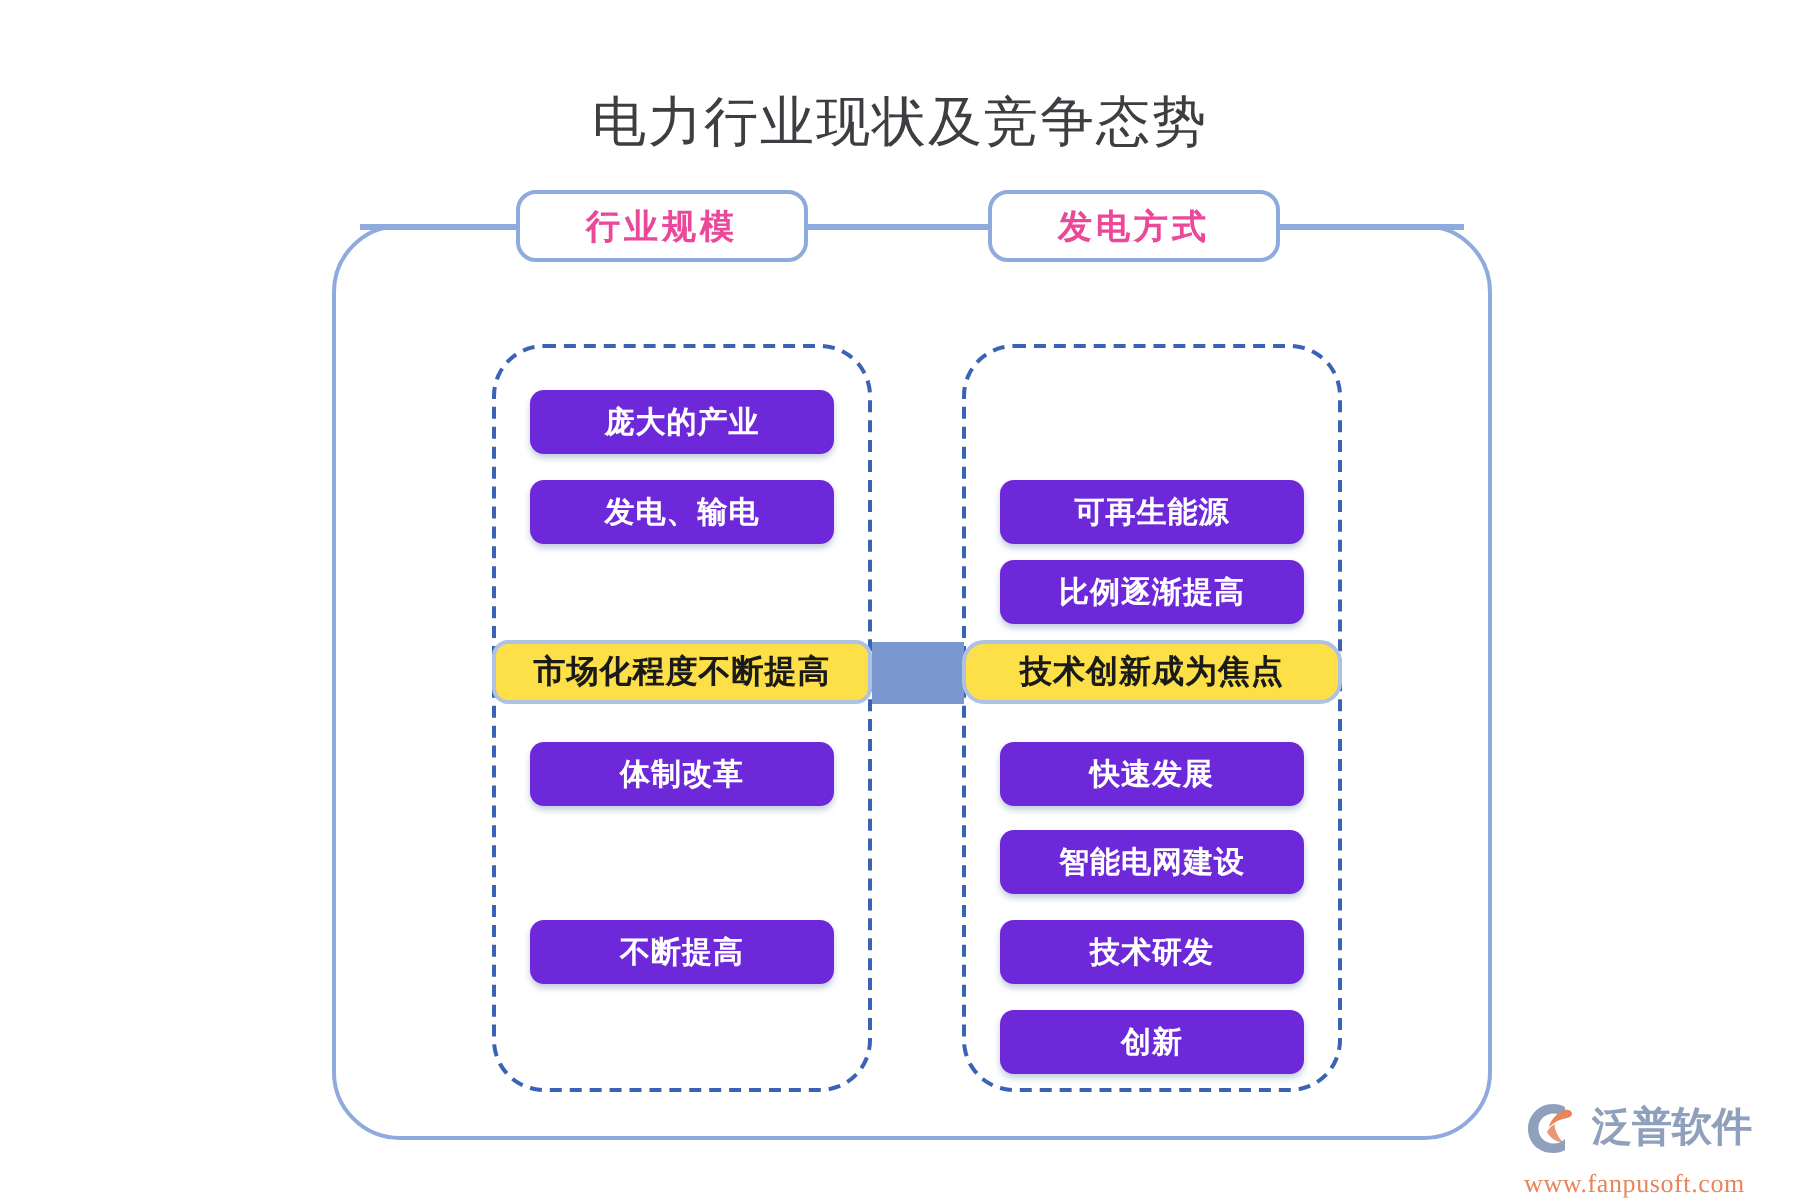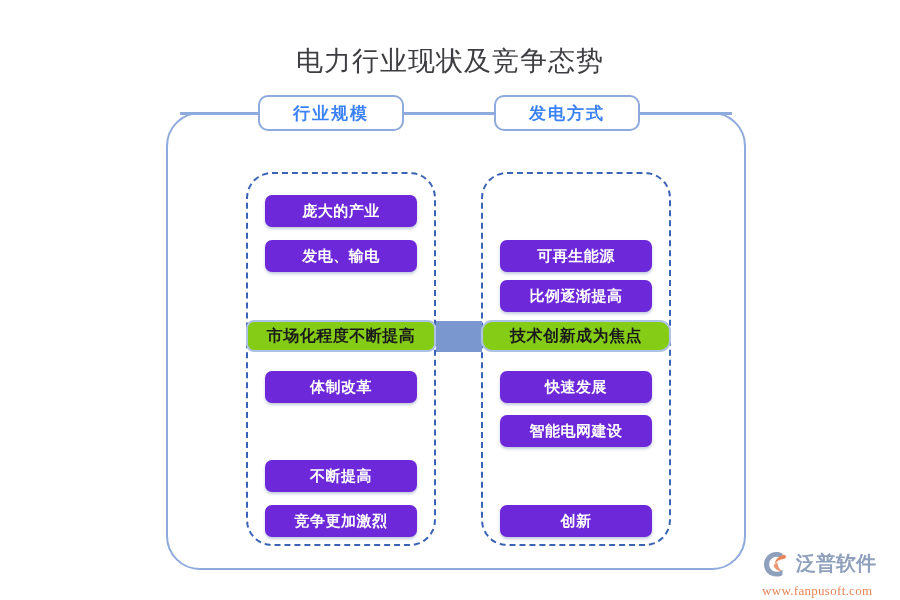--- a/index.html
+++ b/index.html
@@ -74,21 +74,21 @@
     height: 36px;
     background: #ffffff;
     border: 2px solid #8faadc;
     border-radius: 10px;
     display: flex;
     align-items: center;
     justify-content: center;
     font-family: "Liberation Serif", "DejaVu Serif", serif;
     font-size: 17px;
     font-weight: 700;
-    color: #3b82f6;
+    color: #ec4899;
     letter-spacing: 2px;
     white-space: nowrap;
     z-index: 4;
   }
   .header-box.hb-left  { left: 258px; width: 146px; }
   .header-box.hb-right { left: 494px; width: 146px; }
 
   
   .dashed-col {
     position: absolute;
@@ -122,21 +122,21 @@
     white-space: nowrap;
     z-index: 3;
   }
   .pill.col-left  { left: 265px; }
   .pill.col-right { left: 500px; }
 
   
   .highlight-box {
     position: absolute;
     height: 32px;
-    background: #84cc16;
+    background: #fde047;
     border: 2px solid #aec2e6;
     border-radius: 8px;
     display: flex;
     align-items: center;
     justify-content: center;
     font-family: Liberation Sans, sans-serif;
     font-size: 16px;
     font-weight: 700;
     color: #1a1a1a;
     letter-spacing: 0.5px;
@@ -210,27 +210,27 @@
   <div class="header-box hb-right">发电方式</div>
 
   <div class="dashed-col dc-left"></div>
   <div class="dashed-col dc-right"></div>
 
   <div class="pill col-left" style="top:195px">庞大的产业</div>
   <div class="pill col-left" style="top:240px">发电、输电</div>
 
   <div class="pill col-left" style="top:371px">体制改革</div>
   <div class="pill col-left" style="top:460px">不断提高</div>
-  <div class="pill col-left" style="top:505px">竞争更加激烈</div>
 
   <div class="pill col-right" style="top:240px">可再生能源</div>
   <div class="pill col-right" style="top:280px">比例逐渐提高</div>
 
   <div class="pill col-right" style="top:371px">快速发展</div>
   <div class="pill col-right" style="top:415px">智能电网建设</div>
+  <div class="pill col-right" style="top:460px">技术研发</div>
   <div class="pill col-right" style="top:505px">创新</div>
 
   <div class="bridge"></div>
 
   <div class="highlight-box hl-left">市场化程度不断提高</div>
   <div class="highlight-box hl-right">技术创新成为焦点</div>
 
   <div class="logo">
     <div class="logo-row">
       <span class="logo-mark">

